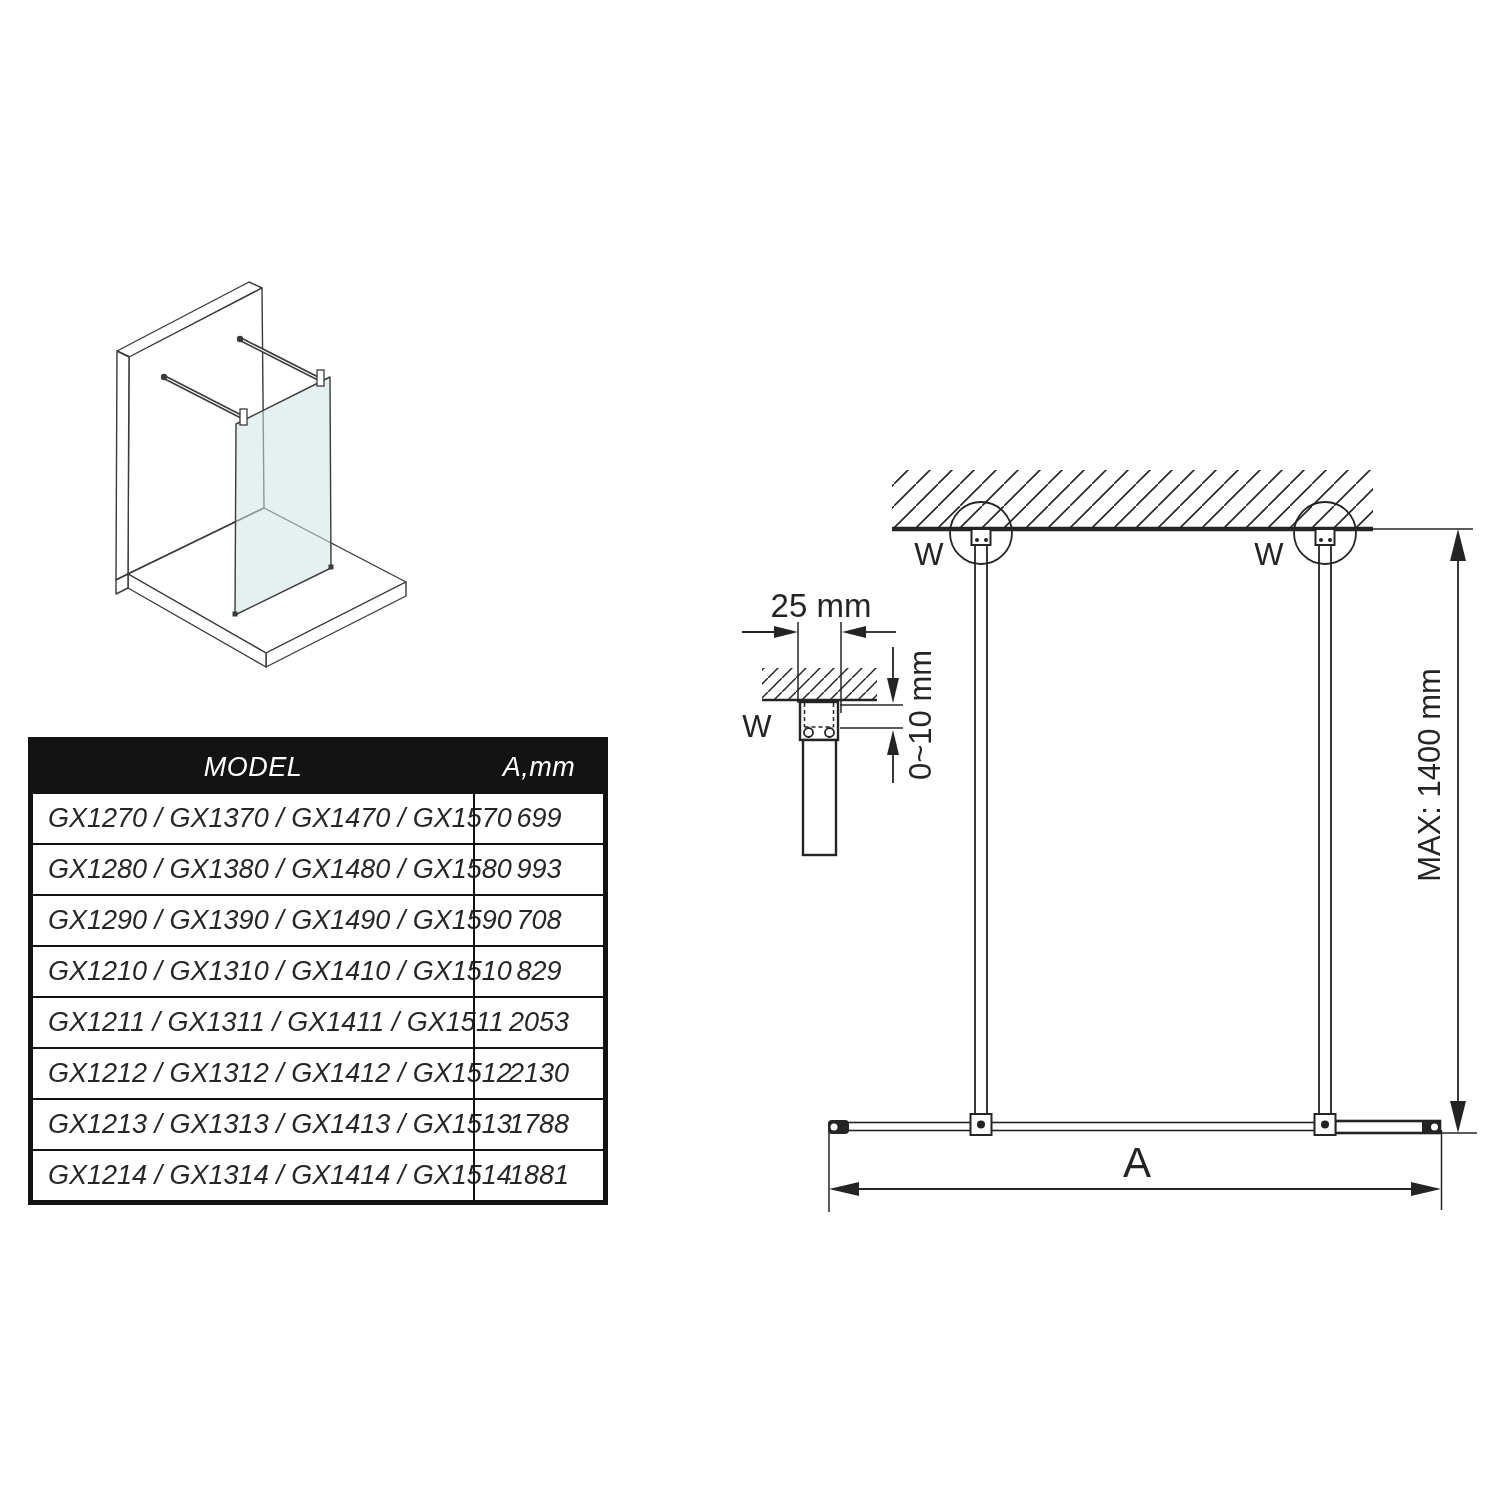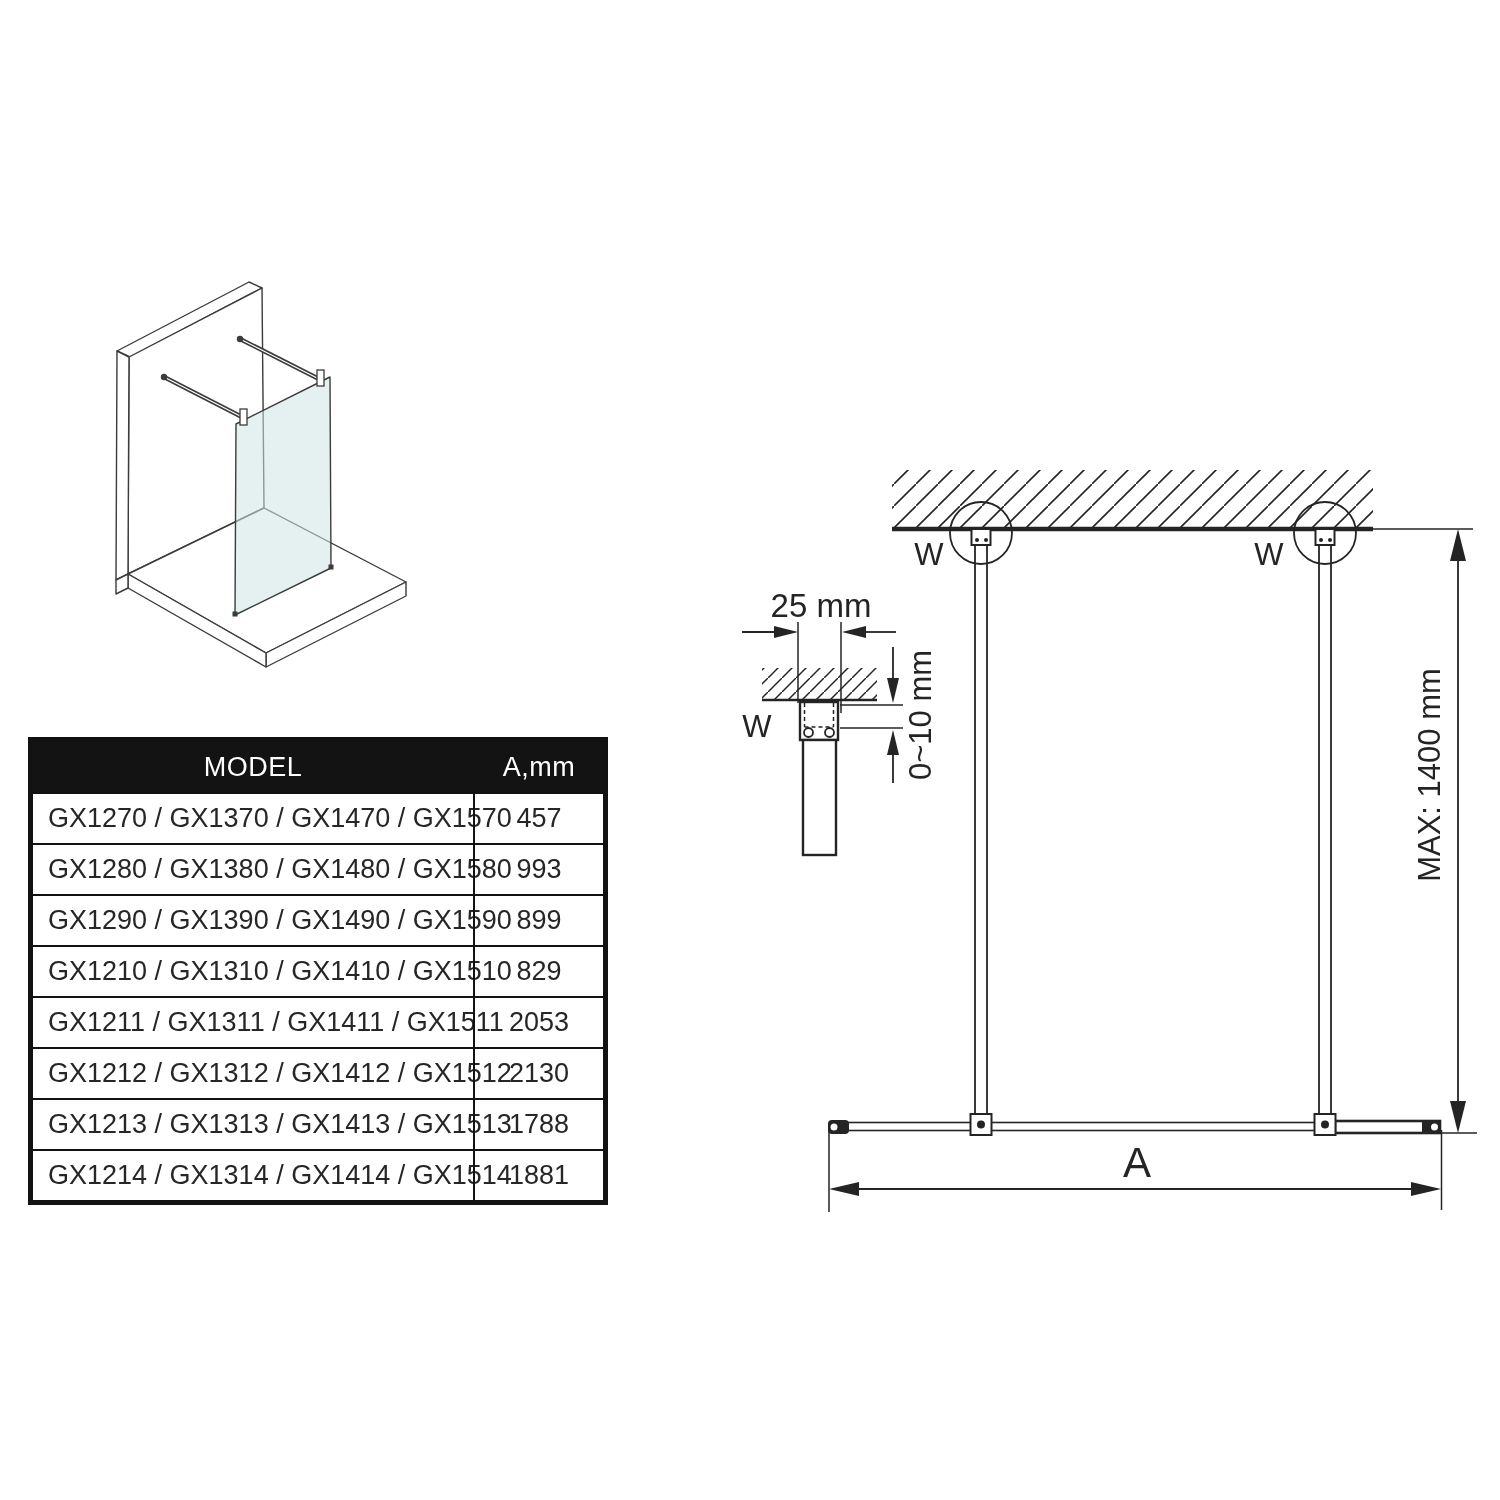--- a/index.html
+++ b/index.html
@@ -4,21 +4,21 @@
 <style>
   html,body{margin:0;padding:0;}
   body{
     width:1500px;height:1500px;position:relative;background:#ffffff;
     font-family:"Liberation Sans", sans-serif;
   }
   
   .spec-table{
     position:absolute;left:28px;top:737px;width:580px;
     border:5px solid #121212;display:grid;grid-template-columns:440px 1fr;
-    background:#fff;box-sizing:border-box;
+    background:#fff;box-sizing:border-box;font-style:italic;
   }
   .cell{
     display:flex;align-items:center;height:49px;
     font-size:27px;color:#262626;border-top:2.5px solid #121212;
     box-sizing:content-box;white-space:nowrap;
   }
   .cell.model{padding-left:15px;justify-content:flex-start;}
   .cell.val{justify-content:center;border-left:2.5px solid #121212;}
   .cell.head{
     background:#131313;color:#ffffff;height:50px;border-top:none;
@@ -161,27 +161,27 @@
     <polygon points="153,290 147,315 159,315" fill="#242424"></polygon>
     <text transform="translate(191,275) rotate(-90)" font-size="31" text-anchor="middle">0~10 mm</text>
   </g>
 </svg>
 
 <div class="spec-table">
   <div class="cell head model">MODEL</div>
   <div class="cell head val">A,mm</div>
 
   <div class="cell model">GX1270 / GX1370 / GX1470 / GX1570</div>
-  <div class="cell val">457</div>
+  <div class="cell val">699</div>
 
   <div class="cell model">GX1280 / GX1380 / GX1480 / GX1580</div>
   <div class="cell val">993</div>
 
   <div class="cell model">GX1290 / GX1390 / GX1490 / GX1590</div>
-  <div class="cell val">899</div>
+  <div class="cell val">708</div>
 
   <div class="cell model">GX1210 / GX1310 / GX1410 / GX1510</div>
   <div class="cell val">829</div>
 
   <div class="cell model">GX1211 / GX1311 / GX1411 / GX1511</div>
   <div class="cell val">2053</div>
 
   <div class="cell model">GX1212 / GX1312 / GX1412 / GX1512</div>
   <div class="cell val">2130</div>
 

